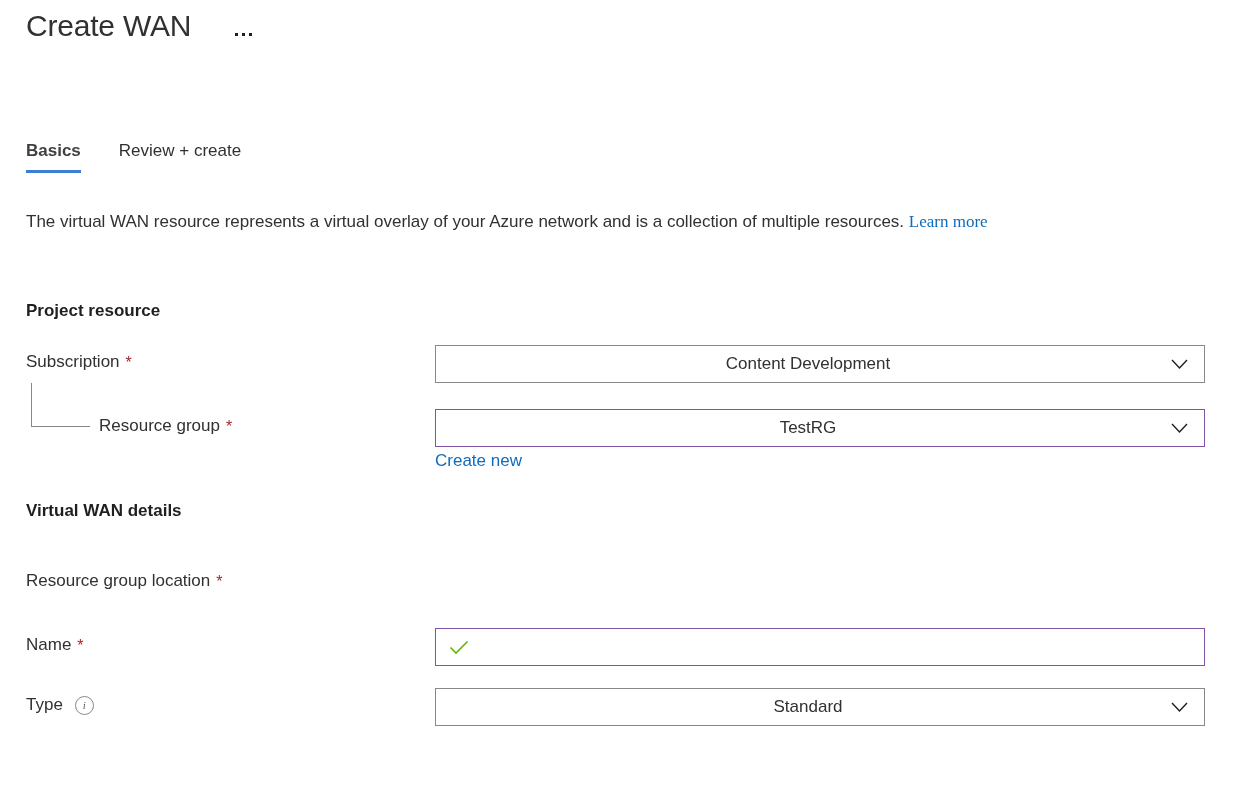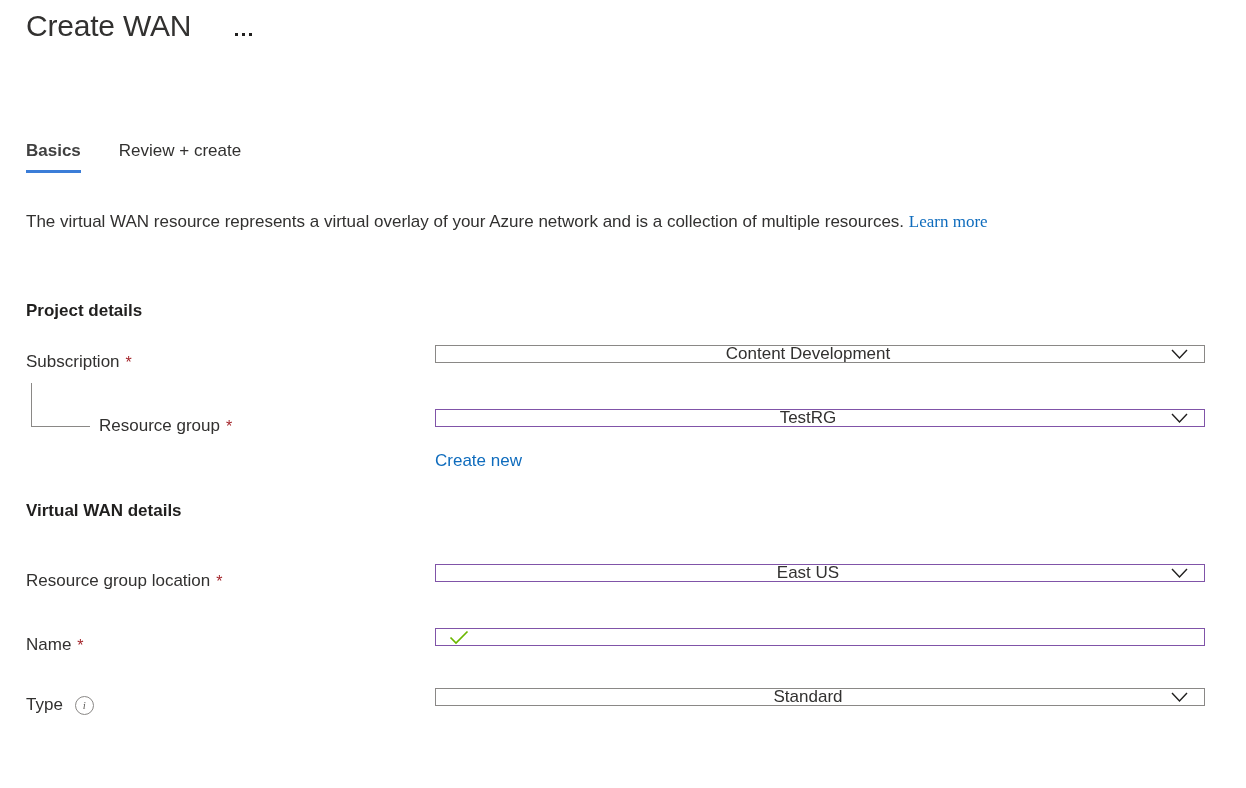--- a/index.html
+++ b/index.html
@@ -162,21 +162,21 @@
     color: #605e5c;
     line-height: 1;
     cursor: pointer;
     flex: 0 0 auto;
   }
 
   .control {
     position: absolute;
     left: 435px;
     width: 770px;
-    height: 18px;
+    height: 38px;
     box-sizing: border-box;
     border: 1px solid #8a8886;
     background: #ffffff;
     display: flex;
     align-items: center;
     padding: 0 10px 0 12px;
     font-size: 17px;
     color: #323130;
     cursor: pointer;
   }
@@ -242,21 +242,21 @@
   </button>
 </div>
 
 <div class="tabs">
   <button class="tab active">Basics</button>
   <button class="tab">Review + create</button>
 </div>
 
 <div class="description"><span>The virtual WAN resource represents a virtual overlay of your Azure network and is a collection of multiple resources. </span><a class="link">Learn more</a></div>
 
-<div class="section-heading" id="sec-project">Project details</div>
+<div class="section-heading" id="sec-project">Project resource</div>
 
 <div class="form-row" style="top:345px">
   <div class="field-label" style="left:26px">
     <span>Subscription</span>
     <span class="req-star">*</span>
   </div>
   <div class="control">
     <span class="value">Content Development</span>
     <span class="chevron">
       <svg width="17" height="11" viewBox="0 0 17 11">
@@ -284,28 +284,20 @@
 </div>
 <div class="sublink" style="top:450px">Create new</div>
 
 <div class="section-heading" id="sec-wan">Virtual WAN details</div>
 
 <div class="form-row" style="top:564px">
   <div class="field-label" style="left:26px">
     <span>Resource group location</span>
     <span class="req-star">*</span>
   </div>
-  <div class="control focused">
-    <span class="value">East US</span>
-    <span class="chevron">
-      <svg width="17" height="11" viewBox="0 0 17 11">
-          <path d="M1 1 L8.5 9 L16 1" fill="none" stroke="#201f1e" stroke-width="1.4"></path>
-        </svg>
-    </span>
-  </div>
 </div>
 
 <div class="form-row" style="top:628px">
   <div class="field-label" style="left:26px">
     <span>Name</span>
     <span class="req-star">*</span>
   </div>
   <div class="control focused">
     <span class="check-icon">
       <svg width="20" height="15" viewBox="0 0 20 15">

